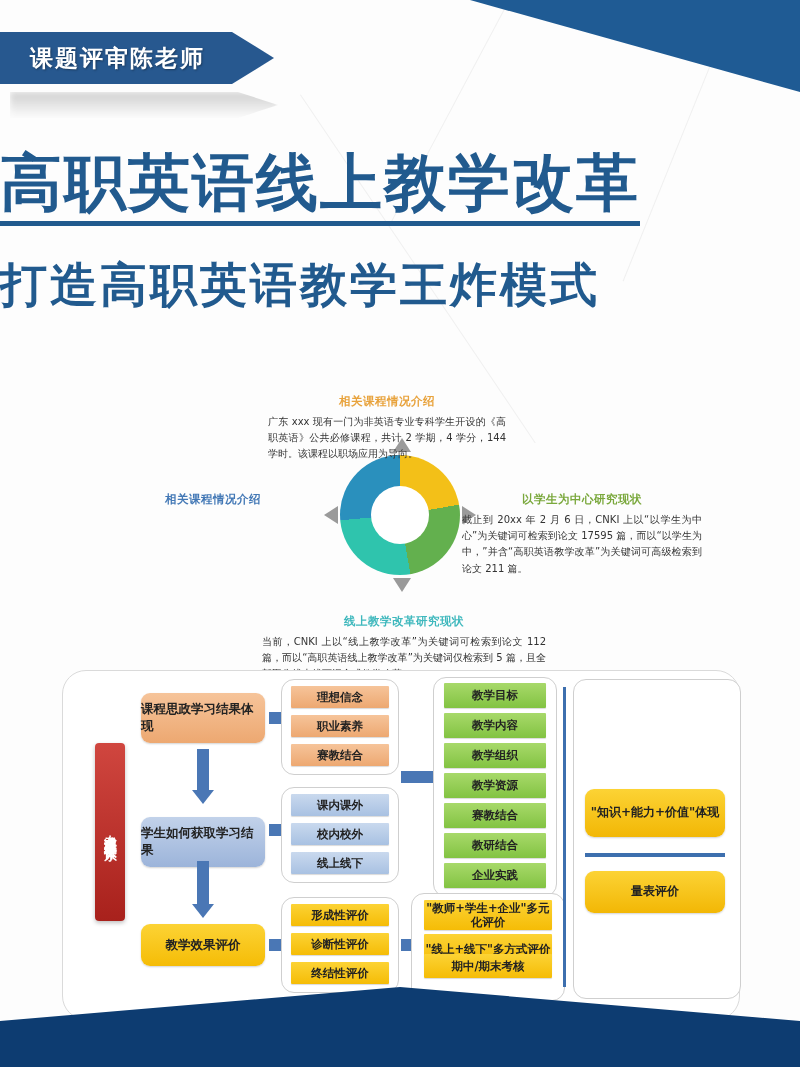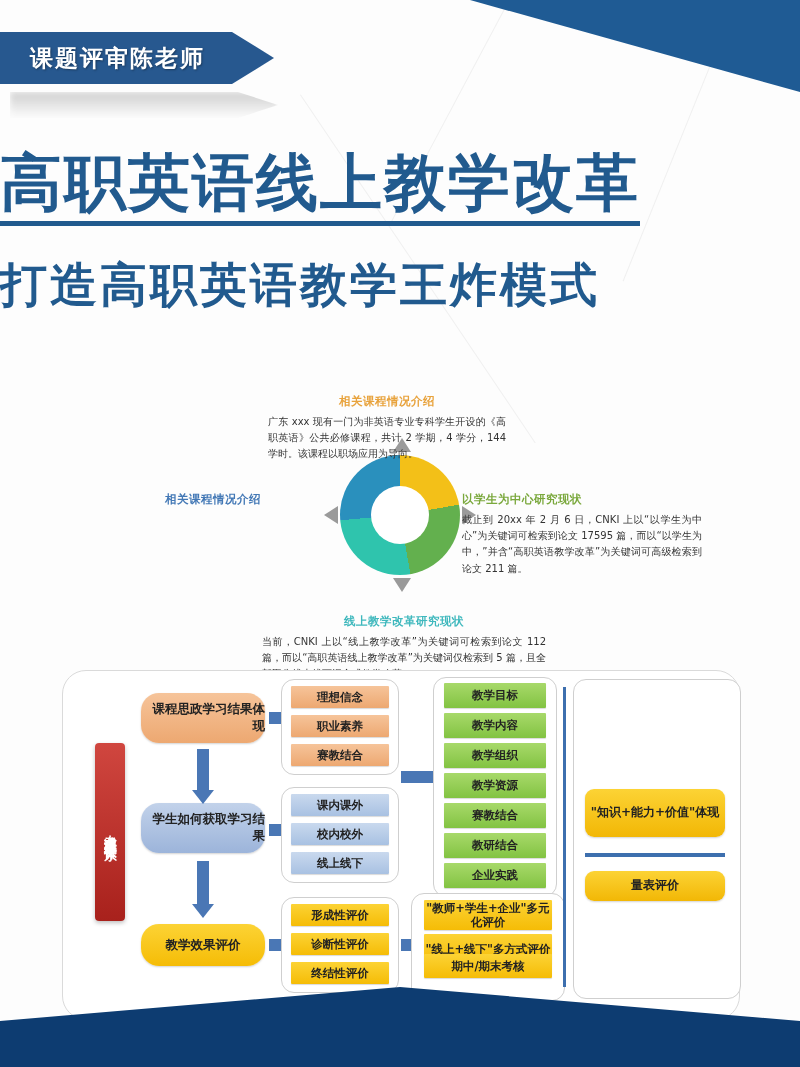--- a/index.html
+++ b/index.html
@@ -84,50 +84,50 @@
     font-size:11.5px;font-weight:bold;margin-bottom:5px;letter-spacing:.5px;
   }
   .tblock .tb{
     font-size:10px;line-height:1.62;color:#333;text-align:justify;
   }
   .b-top{left:268px;top:362px;width:238px;text-align:left;}
   .b-top .th{color:#e8a33d;text-align:center;}
   .b-left{left:108px;top:460px;width:210px;}
   .b-left .th{color:#4479b6;text-align:center;}
   .b-right{left:462px;top:460px;width:240px;}
-  .b-right .th{color:#7aa83c;text-align:left;}
+  .b-right .th{color:#7aa83c;text-align:center;}
   .b-bottom{left:262px;top:582px;width:284px;}
   .b-bottom .th{color:#3fb8bd;text-align:center;}
 
   
   .flow{position:absolute;left:62px;top:670px;width:676px;height:348px;
         border:1.5px solid #dadada;border-radius:24px;background:#fff;}
   .vbar{
     position:absolute;left:32px;top:72px;width:30px;height:178px;
     background:linear-gradient(180deg,#d0463f,#a8211c);
     border-radius:4px;
     color:#fff;font-size:12.5px;font-weight:bold;
     writing-mode:vertical-rl;text-orientation:upright;
     display:flex;align-items:center;justify-content:center;
     letter-spacing:1.5px;
     box-shadow:0 2px 4px rgba(0,0,0,.25);
   }
   .node{
-    position:absolute;border-radius:18px;display:flex;align-items:center;
-    justify-content:center;text-align:right;font-size:12.5px;font-weight:bold;
+    position:absolute;border-radius:9px;display:flex;align-items:center;
+    justify-content:center;text-align:left;font-size:12.5px;font-weight:bold;
     color:#222;line-height:1.35;box-shadow:0 1px 2px rgba(0,0,0,.18);
   }
   .n-orange{background:linear-gradient(180deg,#f6c49a,#eda871);}
   .n-blue{background:linear-gradient(180deg,#c2d2ea,#9cb4da);}
   .n-yellow{background:linear-gradient(180deg,#fcd335,#f5bc06);}
   .n-green{background:linear-gradient(180deg,#a8d96a,#82c342);}
   .n-lblue{background:linear-gradient(180deg,#c9d9ee,#a8c1e2);}
 
   .main1{left:78px;top:22px;width:124px;height:50px;}
-  .main2{left:78px;top:132px;width:124px;height:50px;}
+  .main2{left:78px;top:146px;width:124px;height:50px;}
   .main3{left:78px;top:253px;width:124px;height:42px;}
 
   .grp{position:absolute;border:1.3px solid #cfcfcf;border-radius:13px;background:#fff;}
   .g1{left:218px;top:8px;width:116px;height:94px;}
   .g2{left:218px;top:116px;width:116px;height:94px;}
   .g3{left:218px;top:226px;width:116px;height:94px;}
   .g4{left:370px;top:6px;width:122px;height:218px;}
   .g5{left:348px;top:222px;width:152px;height:106px;}
   .g6{left:510px;top:8px;width:166px;height:318px;}
 
@@ -149,21 +149,21 @@
 
   .divider{position:absolute;background:#3d6fae;}
   .dv1{left:500px;top:16px;width:3px;height:300px;}
   .dv2{left:522px;top:182px;width:140px;height:4px;}
 
   .rbox{position:absolute;border-radius:9px;background:linear-gradient(180deg,#fcd335,#f2b705);
         display:flex;align-items:center;justify-content:center;text-align:center;
         font-size:12px;font-weight:bold;color:#222;line-height:1.3;
         box-shadow:0 1px 2px rgba(0,0,0,.18);}
   .rb1{left:522px;top:118px;width:140px;height:48px;}
-  .rb2{left:522px;top:200px;width:140px;height:30px;}
+  .rb2{left:522px;top:200px;width:140px;height:42px;}
 
   
   .footer{
     position:absolute;left:0;bottom:0;width:800px;height:80px;
     background:#0d3c71;
     clip-path:polygon(0 34px, 400px 0, 800px 34px, 800px 80px, 0 80px);
   }
 </style>
 </head>
 <body>

